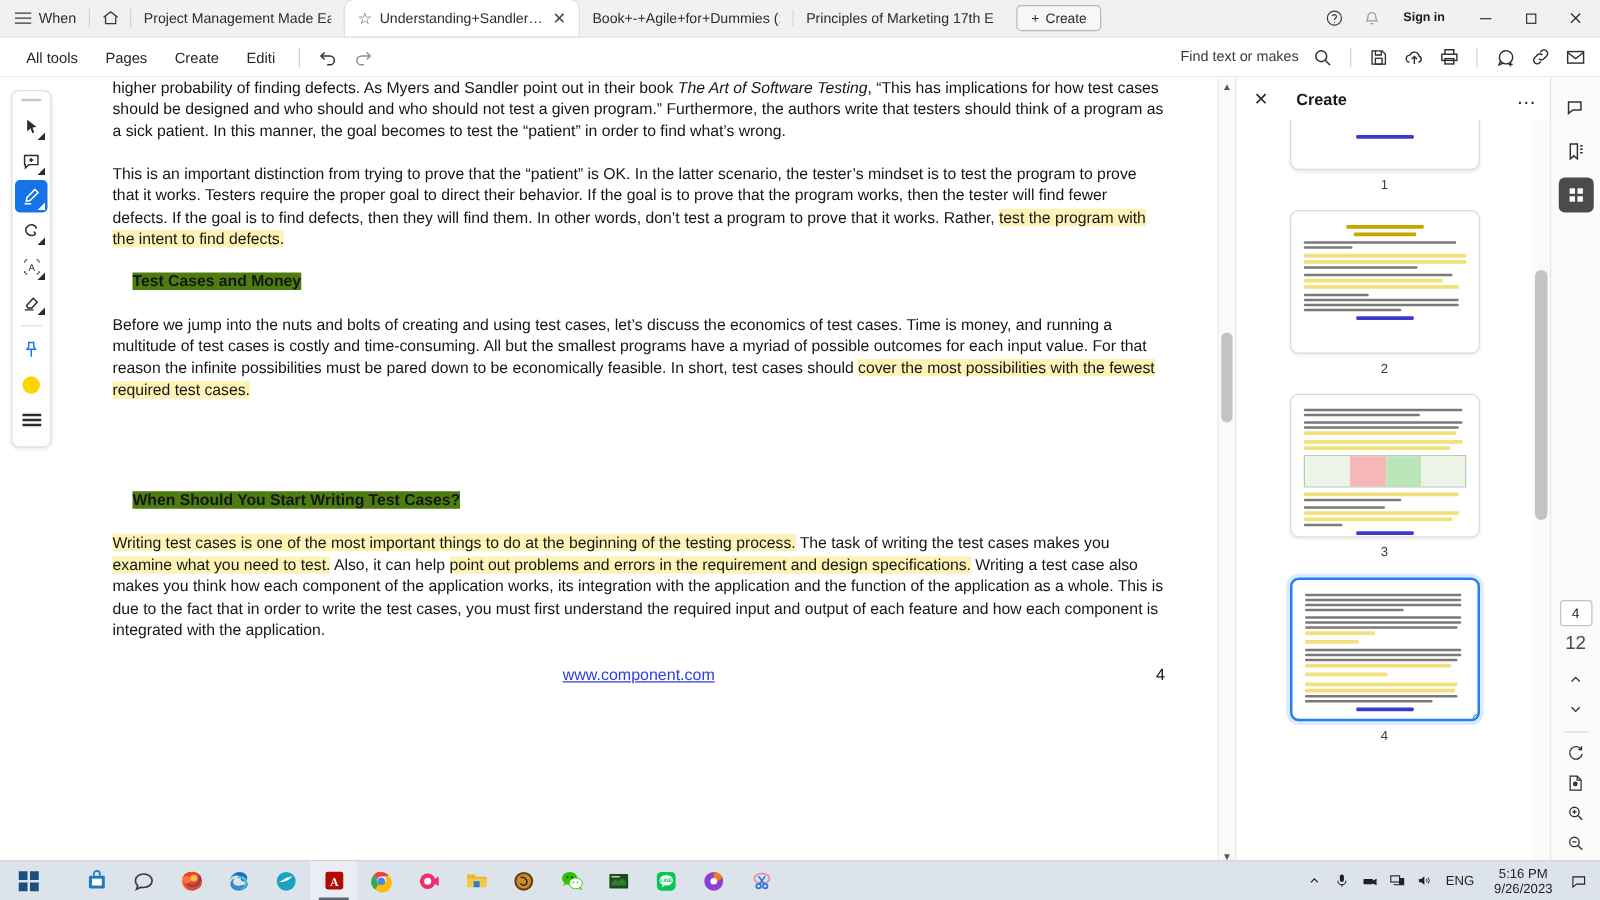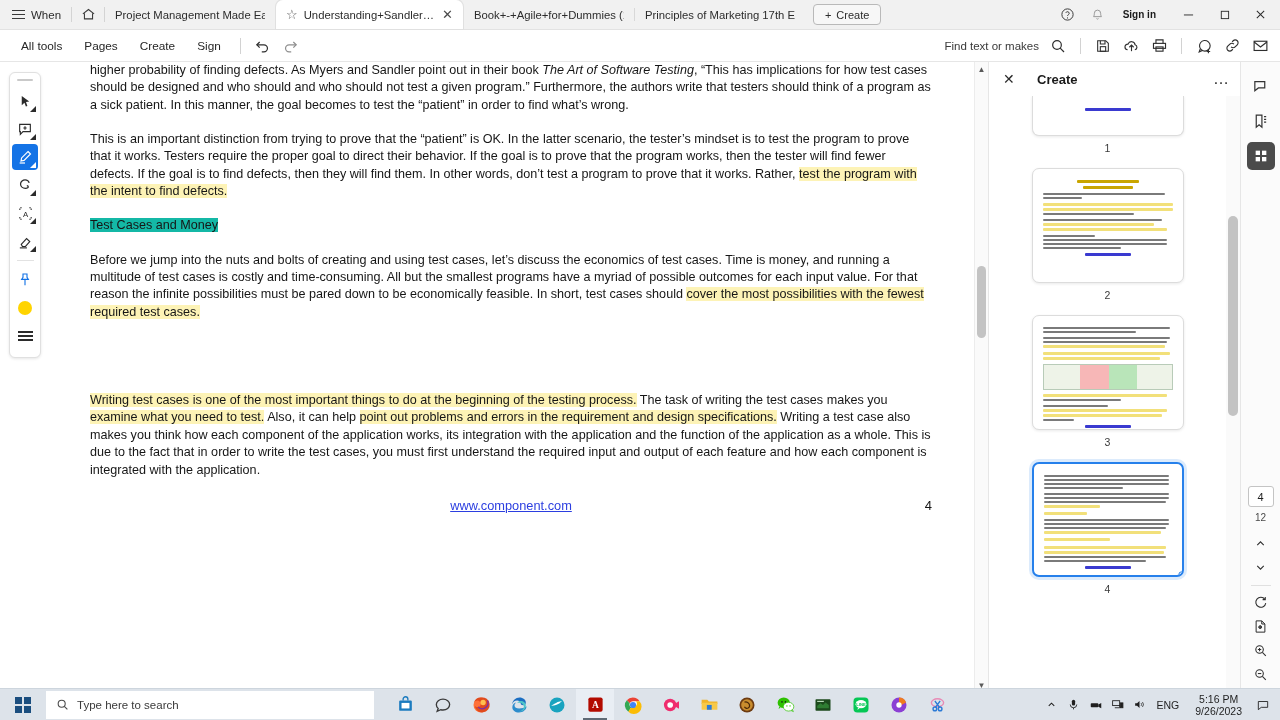--- a/index.html
+++ b/index.html
@@ -154,21 +154,21 @@
     position: absolute;
     left: 40px; top: 0; right: 56px;
     font-family: "Liberation Sans", sans-serif;
     font-size: 12.6px;
     line-height: 17.35px;
     color: #161616;
   }
   .page p { margin: 0 0 17px 0; text-align: left; }
   .page p.tight { margin-bottom: 0; }
   .hl { background: #fdf3b6; }
-  .hd { background: #14b8a6; font-weight: normal; display: inline; }
+  .hd { background: #4d7c0f; font-weight: bold; display: inline; margin-left: 16px; }
   .ital { font-style: italic; }
   .footer-row {
     display: flex; align-items: baseline; justify-content: center;
     position: relative; margin-top: 18px;
   }
   .footlink {
     color: #2b3ee0; text-decoration: underline; font-size: 12.8px;
   }
   .pagenum-doc {
     position: absolute; right: 0; font-size: 13px; color: #161616;
@@ -277,21 +277,21 @@
   }
   .rrbtn.dark { background: #4b4b4b; color: #fff; }
   .rr-spacer { flex: 1 1 auto; }
   .pagebox {
     width: 26px; height: 21px;
     border: 1px solid #c4c4c4; border-radius: 3px;
     background: #fff;
     display: flex; align-items: center; justify-content: center;
     font-size: 11px; color: #1f1f1f;
   }
-  .pagetotal { font-size: 10px; color: #4a4a4a; margin-top: 5px; }
+  .pagetotal { font-size: 15px; color: #4a4a4a; margin-top: 5px; }
   .rrnav { width: 28px; height: 24px; display:flex; align-items:center; justify-content:center; color:#2d2d2d; }
   .rrdiv { width: 20px; height: 1px; background: #e0e0e0; margin: 6px 0 4px; }
   .rr-bottom { display: flex; flex-direction: column; align-items: center; padding-bottom: 6px; }
 
   
   .taskbar {
     position: absolute; left: 0; bottom: 0;
     width: 1280px; height: 32px;
     background: #dde3ea;
     display: flex; align-items: center;
@@ -409,21 +409,21 @@
           <path d="M2 2l8 8M10 2l-8 8"></path>
         </svg>
     </div>
   </div>
 </div>
 
 <div class="toolbar">
   <div class="tool-text">All tools</div>
   <div class="tool-text">Pages</div>
   <div class="tool-text">Create</div>
-  <div class="tool-text">Sign</div>
+  <div class="tool-text">Editi</div>
   <div class="tool-div"></div>
   <div class="tool-ico">
     <svg width="17" height="17" viewBox="0 0 24 24" fill="none" stroke="#2e2e2e" stroke-width="1.7">
       <path d="M8 7L4 11l4 4"></path>
         <path d="M4 11h10a5 5 0 0 1 0 10h-3"></path>
     </svg>
   </div>
   <div class="tool-ico">
     <svg width="17" height="17" viewBox="0 0 24 24" fill="none" stroke="#8e8e8e" stroke-width="1.7">
       <path d="M16 7l4 4-4 4"></path>
@@ -573,20 +573,23 @@
       <p>
         <span class="hd">Test Cases and Money</span>
       </p>
 
       <p>
         <span>Before we jump into the nuts and bolts of creating and using test cases, let’s discuss the economics of test cases. Time is money, and running a multitude of test cases is costly and time-consuming. All but the smallest programs have a myriad of possible outcomes for each input value. For that reason the infinite possibilities must be pared down to be economically feasible. In short, test cases should </span><span class="hl">cover the most possibilities with the fewest required test cases.</span>
       </p>
 
       <div class="spacer-gap"></div>
 
+      <p>
+        <span class="hd">When Should You Start Writing Test Cases?</span>
+      </p>
 
       <p class="tight">
         <span class="hl">Writing test cases is one of the most important things to do at the beginning of the testing process.</span><span> The task of writing the test cases makes you </span><span class="hl">examine what you need to test.</span><span> Also, it can help </span><span class="hl">point out problems and errors in the requirement and design specifications.</span><span> Writing a test case also makes you think how each component of the application works, its integration with the application and the function of the application as a whole. This is due to the fact that in order to write the test cases, you must first understand the required input and output of each feature and how each component is integrated with the application.</span>
       </p>
 
       <div class="footer-row">
         <span class="footlink">www.component.com</span>
         <span class="pagenum-doc">4</span>
       </div>
     </div>
@@ -790,27 +793,20 @@
 <div class="taskbar">
   <div class="start">
     <span class="winlogo">
         <i></i>
         <i></i>
         <i></i>
         <i></i>
       </span>
   </div>
 
-  <div class="searchbox">
-    <svg width="13" height="13" viewBox="0 0 24 24" fill="none" stroke="#4a4a4a" stroke-width="2">
-      <circle cx="10.5" cy="10.5" r="6.5"></circle>
-        <path d="M15.3 15.3L21 21"></path>
-    </svg>
-    <span>Type here to search</span>
-  </div>
 
   <div class="tbapps">
     <div class="tbapp">
       <svg width="19" height="19" viewBox="0 0 24 24">
         <rect x="4" y="7" width="16" height="13" rx="1.5" fill="#1b7bbf"></rect>
         <path d="M9 7V5.2a3 3 0 0 1 6 0V7" fill="none" stroke="#1b7bbf" stroke-width="1.7"></path>
         <rect x="7" y="10" width="10" height="7" fill="#ffffff"></rect>
       </svg>
     </div>
     <div class="tbapp">

